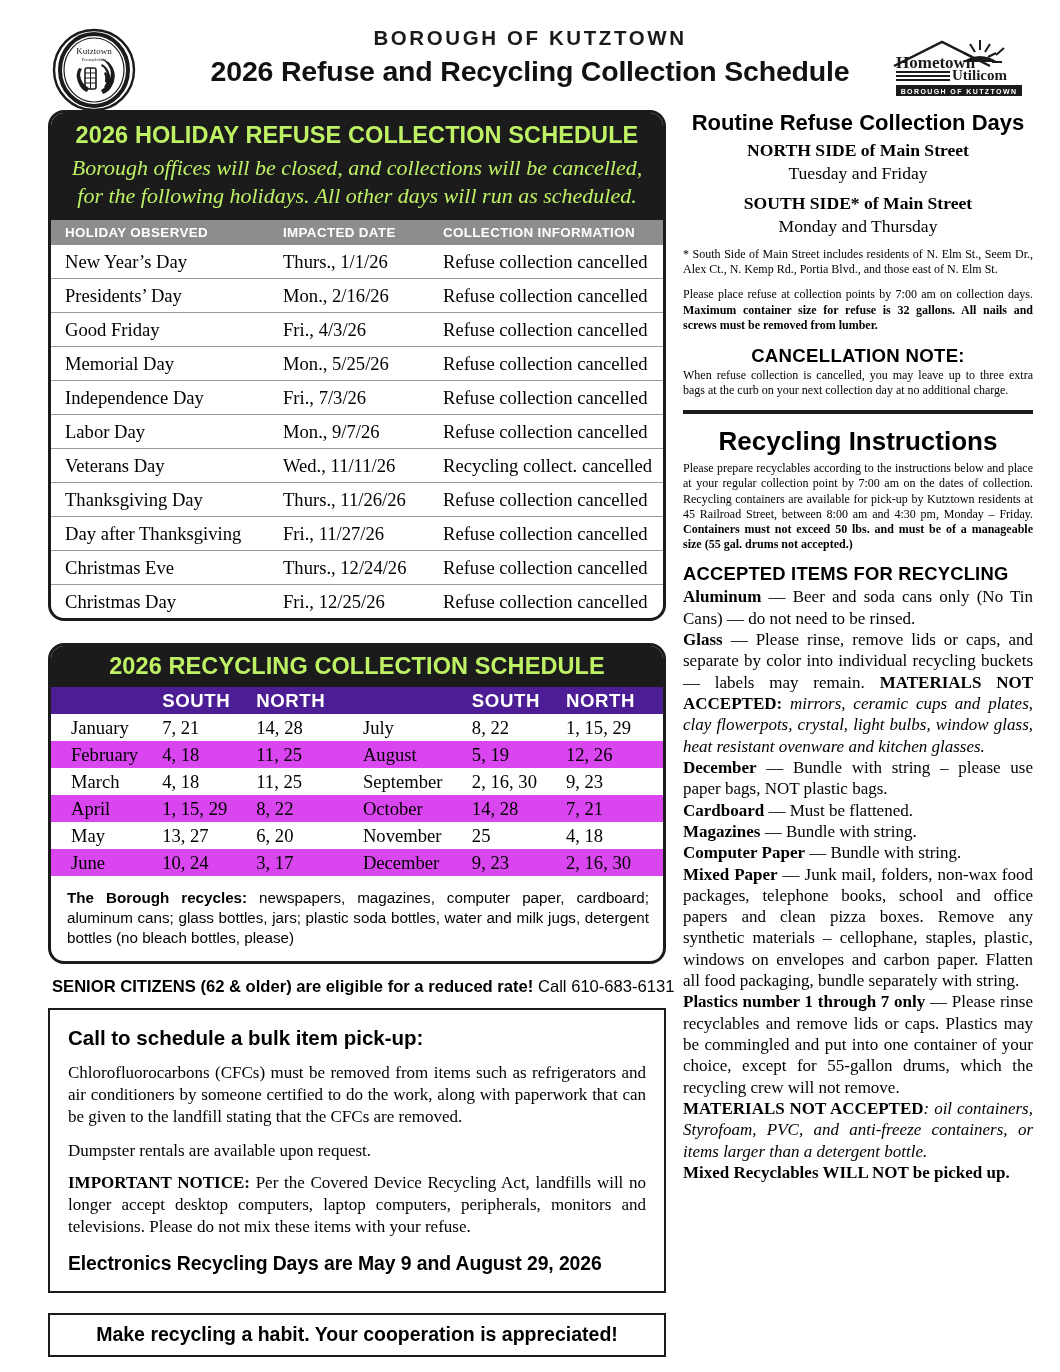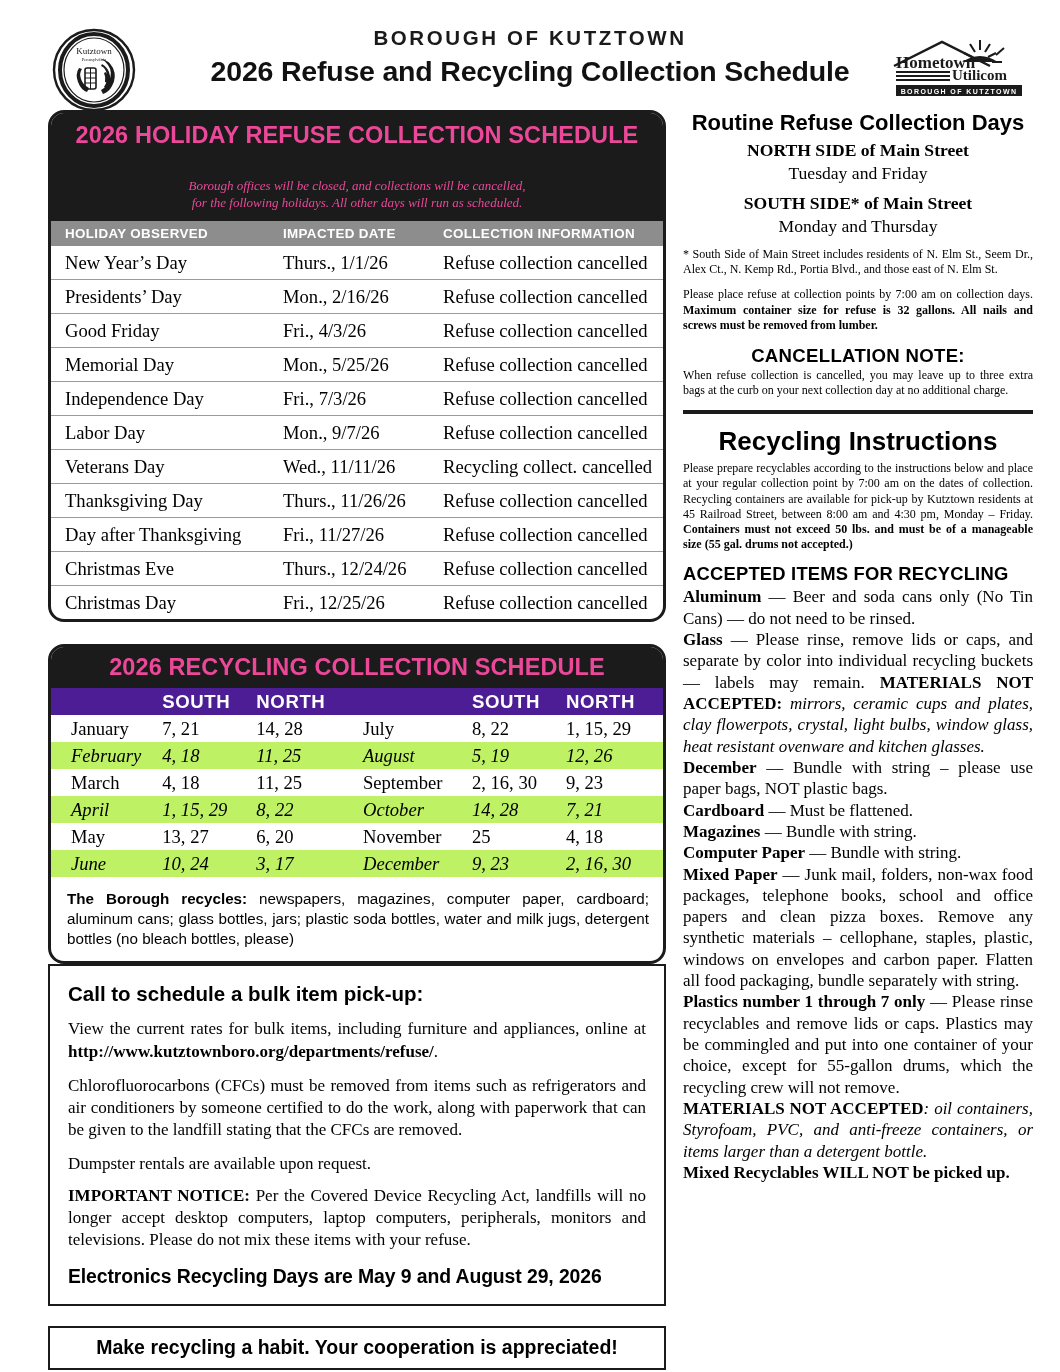--- a/index.html
+++ b/index.html
@@ -35,31 +35,30 @@
   .col-right { width: 350px; margin-left: 17px; }
 
   
   .rbox {
     border: 3px solid #1b1b1b;
     border-radius: 16px;
     overflow: hidden;
     background: #fff;
   }
   .rbox-head {
-    background: #1b1b1b; color: #ec4899; text-align: center;
+    background: #1b1b1b; color: #bef264; text-align: center;
     font-family: "Liberation Sans", sans-serif;
     font-weight: bold;
   }
   .h-title { font-size: 23.5px; padding: 9px 0 3px; letter-spacing: 0.1px; }
   .h-sub {
     font-family: "Liberation Serif", serif;
     font-style: italic; font-weight: normal;
-    font-size: 13px; line-height: 1.28;
+    font-size: 22px; line-height: 1.28;
     padding: 2px 0 10px;
-    margin-top: 24px;
   }
 
   
   table { border-collapse: collapse; width: 100%; }
   .thead-gray td {
     background: #8d8d8d; color: #fff;
     font-family: "Liberation Sans", sans-serif;
     font-weight: bold; font-size: 13.4px; letter-spacing: 0.35px;
     padding: 5px 0 5px 14px;
   }
@@ -72,21 +71,21 @@
   .c2 { width: 160px; }
 
   
   .rec-head td {
     background: #4c1d95; color: #fff;
     font-family: "Liberation Sans", sans-serif;
     font-weight: bold; font-size: 13.4px; letter-spacing: 0.6px;
     padding: 5px 0 5px 0;
   }
   .rec td { font-size: 18.6px; padding: 2.5px 0; }
-  .rec tr.alt td { background: #bef264; font-style: italic; }
+  .rec tr.alt td { background: #d946ef; }
   .rc-m  { width: 112px; padding-left: 20px !important; }
   .rc-s  { width: 95px; }
   .rc-n  { width: 108px; }
   .rc-m2 { width: 110px; }
   .rc-s2 { width: 95px; }
   .rc-n2 { width: 98px; }
 
   .recycles-note {
     font-family: "Liberation Sans", sans-serif;
     font-size: 15.2px; line-height: 1.32;
@@ -368,24 +367,24 @@
             <td>3, 17</td>
             <td>December</td>
             <td>9, 23</td>
             <td>2, 16, 30</td>
           </tr>
         </tbody>
           </table>
         <div class="recycles-note"><b>The Borough recycles:</b><span> newspapers, magazines, computer paper, cardboard; aluminum cans; glass bottles, jars; plastic soda bottles, water and milk jugs, detergent bottles (no bleach bottles, please)</span></div>
       </div>
 
+      <div class="senior"><b>SENIOR CITIZENS (62 &amp; older) are eligible for a reduced rate!</b><span> Call 610-683-6131</span></div>
 
       <div class="sqbox bulk">
         <h3>Call to schedule a bulk item pick-up:</h3>
-        <p><span>View the current rates for bulk items, including furniture and appliances, online at </span><b>http://www.kutztownboro.org/departments/refuse/</b><span>.</span></p>
         <p>Chlorofluorocarbons (CFCs) must be removed from items such as refrigerators and air conditioners by someone certified to do the work, along with paperwork that can be given to the landfill stating that the CFCs are removed.</p>
         <p class="last">Dumpster rentals are available upon request.</p>
         <p><b>IMPORTANT NOTICE:</b><span> Per the Covered Device Recycling Act, landfills will no longer accept desktop computers, laptop computers, peripherals, monitors and televisions.  Please do not mix these items with your refuse.</span></p>
         <h4>Electronics Recycling Days are May 9 and August 29, 2026</h4>
       </div>
 
       <div class="sqbox footerbox">
         <div class="l1">Make recycling a habit. Your cooperation is appreciated!</div>
 
       </div>

